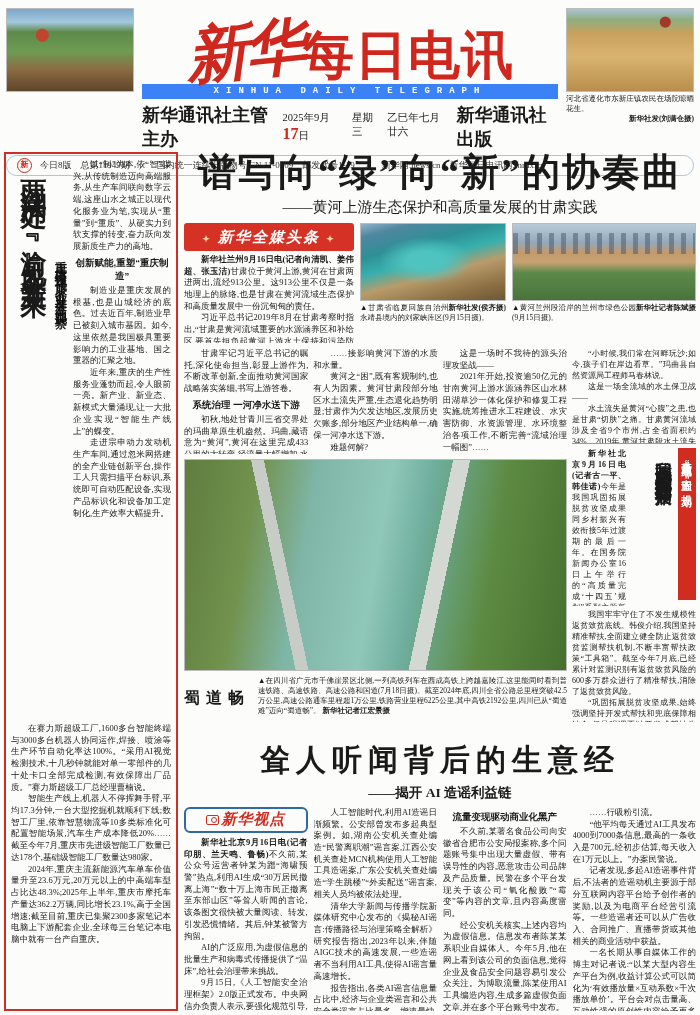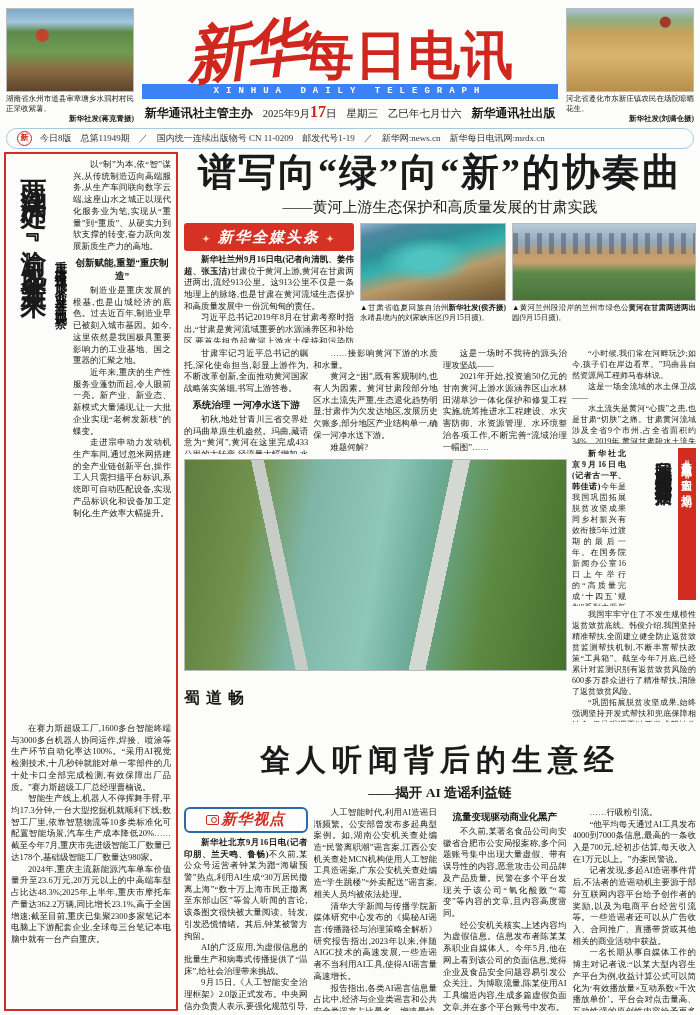--- a/index.html
+++ b/index.html
@@ -24,21 +24,21 @@
   .mast-center { display:flex; flex-direction:column; align-items:stretch; }
   .mast-name { display:flex; align-items:flex-end; justify-content:center; height:74px; color:#cf271d; }
   .mast-script { font-size:62px; font-weight:900; font-style:italic; line-height:.9;
       transform:rotate(-6deg) translateY(-2px); letter-spacing:-4px; }
   .mast-rest { font-size:52px; font-weight:900; line-height:1; letter-spacing:1px; }
   .mast-en { height:15px; background:#3b82f6; color:#fff; text-align:center;
       font-family:Liberation Mono, monospace; font-size:9px; font-weight:bold;
       letter-spacing:7px; line-height:15px; margin-top:2px; }
   .dateline { display:flex; justify-content:center; align-items:baseline; gap:10px;
       margin-top:4px; font-size:10.5px; }
-  .dateline .pub { font-weight:bold; font-size:12px; }
+  .dateline .pub { font-weight:bold; font-size:18px; }
   .dateline .d17 { color:#cf271d; font-size:16px; font-weight:bold; }
   .info-bar { margin-top:4px; height:21px; border:1.5px solid #a8c8e0; border-radius:12px;
       display:flex; align-items:center; gap:8px; padding:0 10px; font-size:9px; color:#333; }
   .logo-circle { width:15px; height:15px; border:1.5px solid #cf271d; border-radius:50%;
       color:#cf271d; font-size:8px; line-height:12px; text-align:center; font-weight:bold; flex:0 0 auto; }
   
   .main { position:absolute; top:152px; left:4px; right:4px; bottom:4px;
       display:grid; grid-template-columns:174px 1fr; gap:6px; }
   
   .sidebar { border:2px solid #cf2e24; padding:5px; display:flex; flex-direction:column; overflow:hidden; }
@@ -117,24 +117,20 @@
 </style>
 </head>
 <body>
 
 <div class="page">
 
   <div class="header">
     <div class="header-top">
       <div>
         <div class="hphoto ph-farm"></div>
-        <div class="hcap">
-          <span>湖南省永州市道县审章塘乡水洞村村民正采收紫薯。</span>
-          <b>新华社发(蒋克青摄)</b>
-        </div>
       </div>
       <div class="mast-center">
         <div class="mast-name">
           <span class="mast-script">新华</span>
           <span class="mast-rest">每日电讯</span>
         </div>
         <div class="mast-en">XINHUA DAILY TELEGRAPH</div>
         <div class="dateline">
           <span class="pub">新华通讯社主管主办</span>
           <span>
@@ -163,21 +159,21 @@
 
     <div class="sidebar">
       <div class="lt-top">
         <div class="lt-title">两江潮涌处,『渝』见服务新未来</div>
         <div class="lt-subtitle">重庆建设现代服务业发展高地观察</div>
         <div class="lt-col1">
 
             <p class="par">以“制”为本,依“智”谋兴,从传统制造迈向高端服务,从生产车间联向数字云端,这座山水之城正以现代化服务业为笔,实现从“重量”到“重质”、从硬实力到软支撑的转变,奋力跃向发展新质生产力的高地。</p>
             <p class="par sub">创新赋能,重塑“重庆制造”</p>
             <p class="par">制造业是重庆发展的根基,也是山城经济的底色。过去近百年,制造业早已被刻入城市基因。如今,这里依然是我国极具重要影响力的工业基地、国之重器的汇聚之地。</p>
-            <p class="par">近年来,重庆的生产性服务业蓬勃而起,令人眼前一亮。新产业、新业态、新模式大量涌现,让一大批企业实现“老树发新枝”的蝶变。</p>
+            <p class="par">近年来,重庆的生产性服务业蓬勃而起,令人眼前一亮。新产业、新业态、新模式大量涌现,让一大批企业实现“智能生产线上”的蝶变。</p>
             <p class="par">走进宗申动力发动机生产车间,通过忽米网搭建的全产业链创新平台,操作工人只需扫描平台标识,系统即可自动匹配设备,实现产品标识化和设备加工定制化,生产效率大幅提升。</p>
           </div>
       </div>
       <div class="lt-bottom">
 
           <p class="par">在赛力斯超级工厂,1600多台智能终端与3000多台机器人协同运作,焊接、喷涂等生产环节自动化率达100%。“采用AI视觉检测技术,十几秒钟就能对单一零部件的几十处卡口全部完成检测,有效保障出厂品质。”赛力斯超级工厂总经理曹楠说。</p>
           <p class="par">智能生产线上,机器人不停挥舞手臂,平均17.3分钟,一台大型挖掘机就顺利下线;数智工厂里,依靠智慧物流等10多类标准化可配置智能场景,汽车生产成本降低20%……截至今年7月,重庆市先进级智能工厂数量已达178个,基础级智能工厂数量达980家。</p>
           <p class="par">2024年,重庆主流新能源汽车单车价值量升至23.6万元,20万元以上的中高端车型占比达48.3%;2025年上半年,重庆市摩托车产量达362.2万辆,同比增长23.1%,高于全国增速;截至目前,重庆已集聚2300多家笔记本电脑上下游配套企业,全球每三台笔记本电脑中就有一台产自重庆。</p>
         </div>
     </div>
@@ -203,21 +199,21 @@
         <div class="pcell">
           <div class="pimg ph-canyon"></div>
           <div class="pcap">
             <b>新华社发(侯齐摄)</b>
             <span>▲甘肃省临夏回族自治州永靖县境内的刘家峡库区(9月15日摄)。</span>
           </div>
         </div>
         <div class="pcell">
           <div class="pimg ph-city"></div>
           <div class="pcap">
-            <b>黄河在甘肃两进两出</b>
+            <b>新华社记者陈斌摄</b>
             <span>▲黄河兰州段沿岸的兰州市绿色公园(9月15日摄)。</span>
           </div>
         </div>
       </div>
 
       <div class="m-mid">
         <div class="mc1">
 
         <p class="par">甘肃牢记习近平总书记的嘱托,深化使命担当,彰显上游作为,不断改革创新,全面推动黄河国家战略落实落细,书写上游答卷。</p>
             <p class="par sub">系统治理 一河净水送下游</p>
@@ -233,20 +229,24 @@
         <div class="mc3">
 
         <p class="par">这是一场时不我待的源头治理攻坚战——</p>
             <p class="par">2021年开始,投资逾50亿元的甘南黄河上游水源涵养区山水林田湖草沙一体化保护和修复工程实施,统筹推进水工程建设、水灾害防御、水资源管理、水环境整治各项工作,不断完善“流域治理一幅图”……</p>
             <p class="par">如今,玛曲县草原综合植被盖度达到98.4%,可治理草原沙化地全部治理完毕。</p>
           </div>
 
         <div class="bridge"></div>
         <div class="bridge-cap">
           <div class="bridge-label">蜀道畅</div>
+          <div class="bridge-text">
+            <span>▲在四川省广元市千佛崖景区北侧,一列高铁列车在西成高铁上跨越嘉陵江,这里能同时看到普速铁路、高速铁路、高速公路和国道(7月18日摄)。截至2024年底,四川全省公路总里程突破42.5万公里,高速公路通车里程超1万公里,铁路营业里程6225公里,其中高铁2192公里,四川已从“蜀道难”迈向“蜀道畅”。</span>
+            <b>新华社记者江宏景摄</b>
+          </div>
         </div>
 
         <div class="rsb">
           <div class="rsb-cont">
 
           <p class="par">“小时候,我们常在河畔玩沙;如今,孩子们在岸边看草。”玛曲县自然资源局工程师马春林说。</p>
               <p class="par">这是一场全流域的水土保卫战——</p>
               <p class="par">水土流失是黄河“心腹”之患,也是甘肃“切肤”之痛。甘肃黄河流域涉及全省9个市州,占全省面积约34%。2019年,黄河甘肃段水土流失面积达4.71万平方公里。</p>
             </div>
           <div class="pv">

